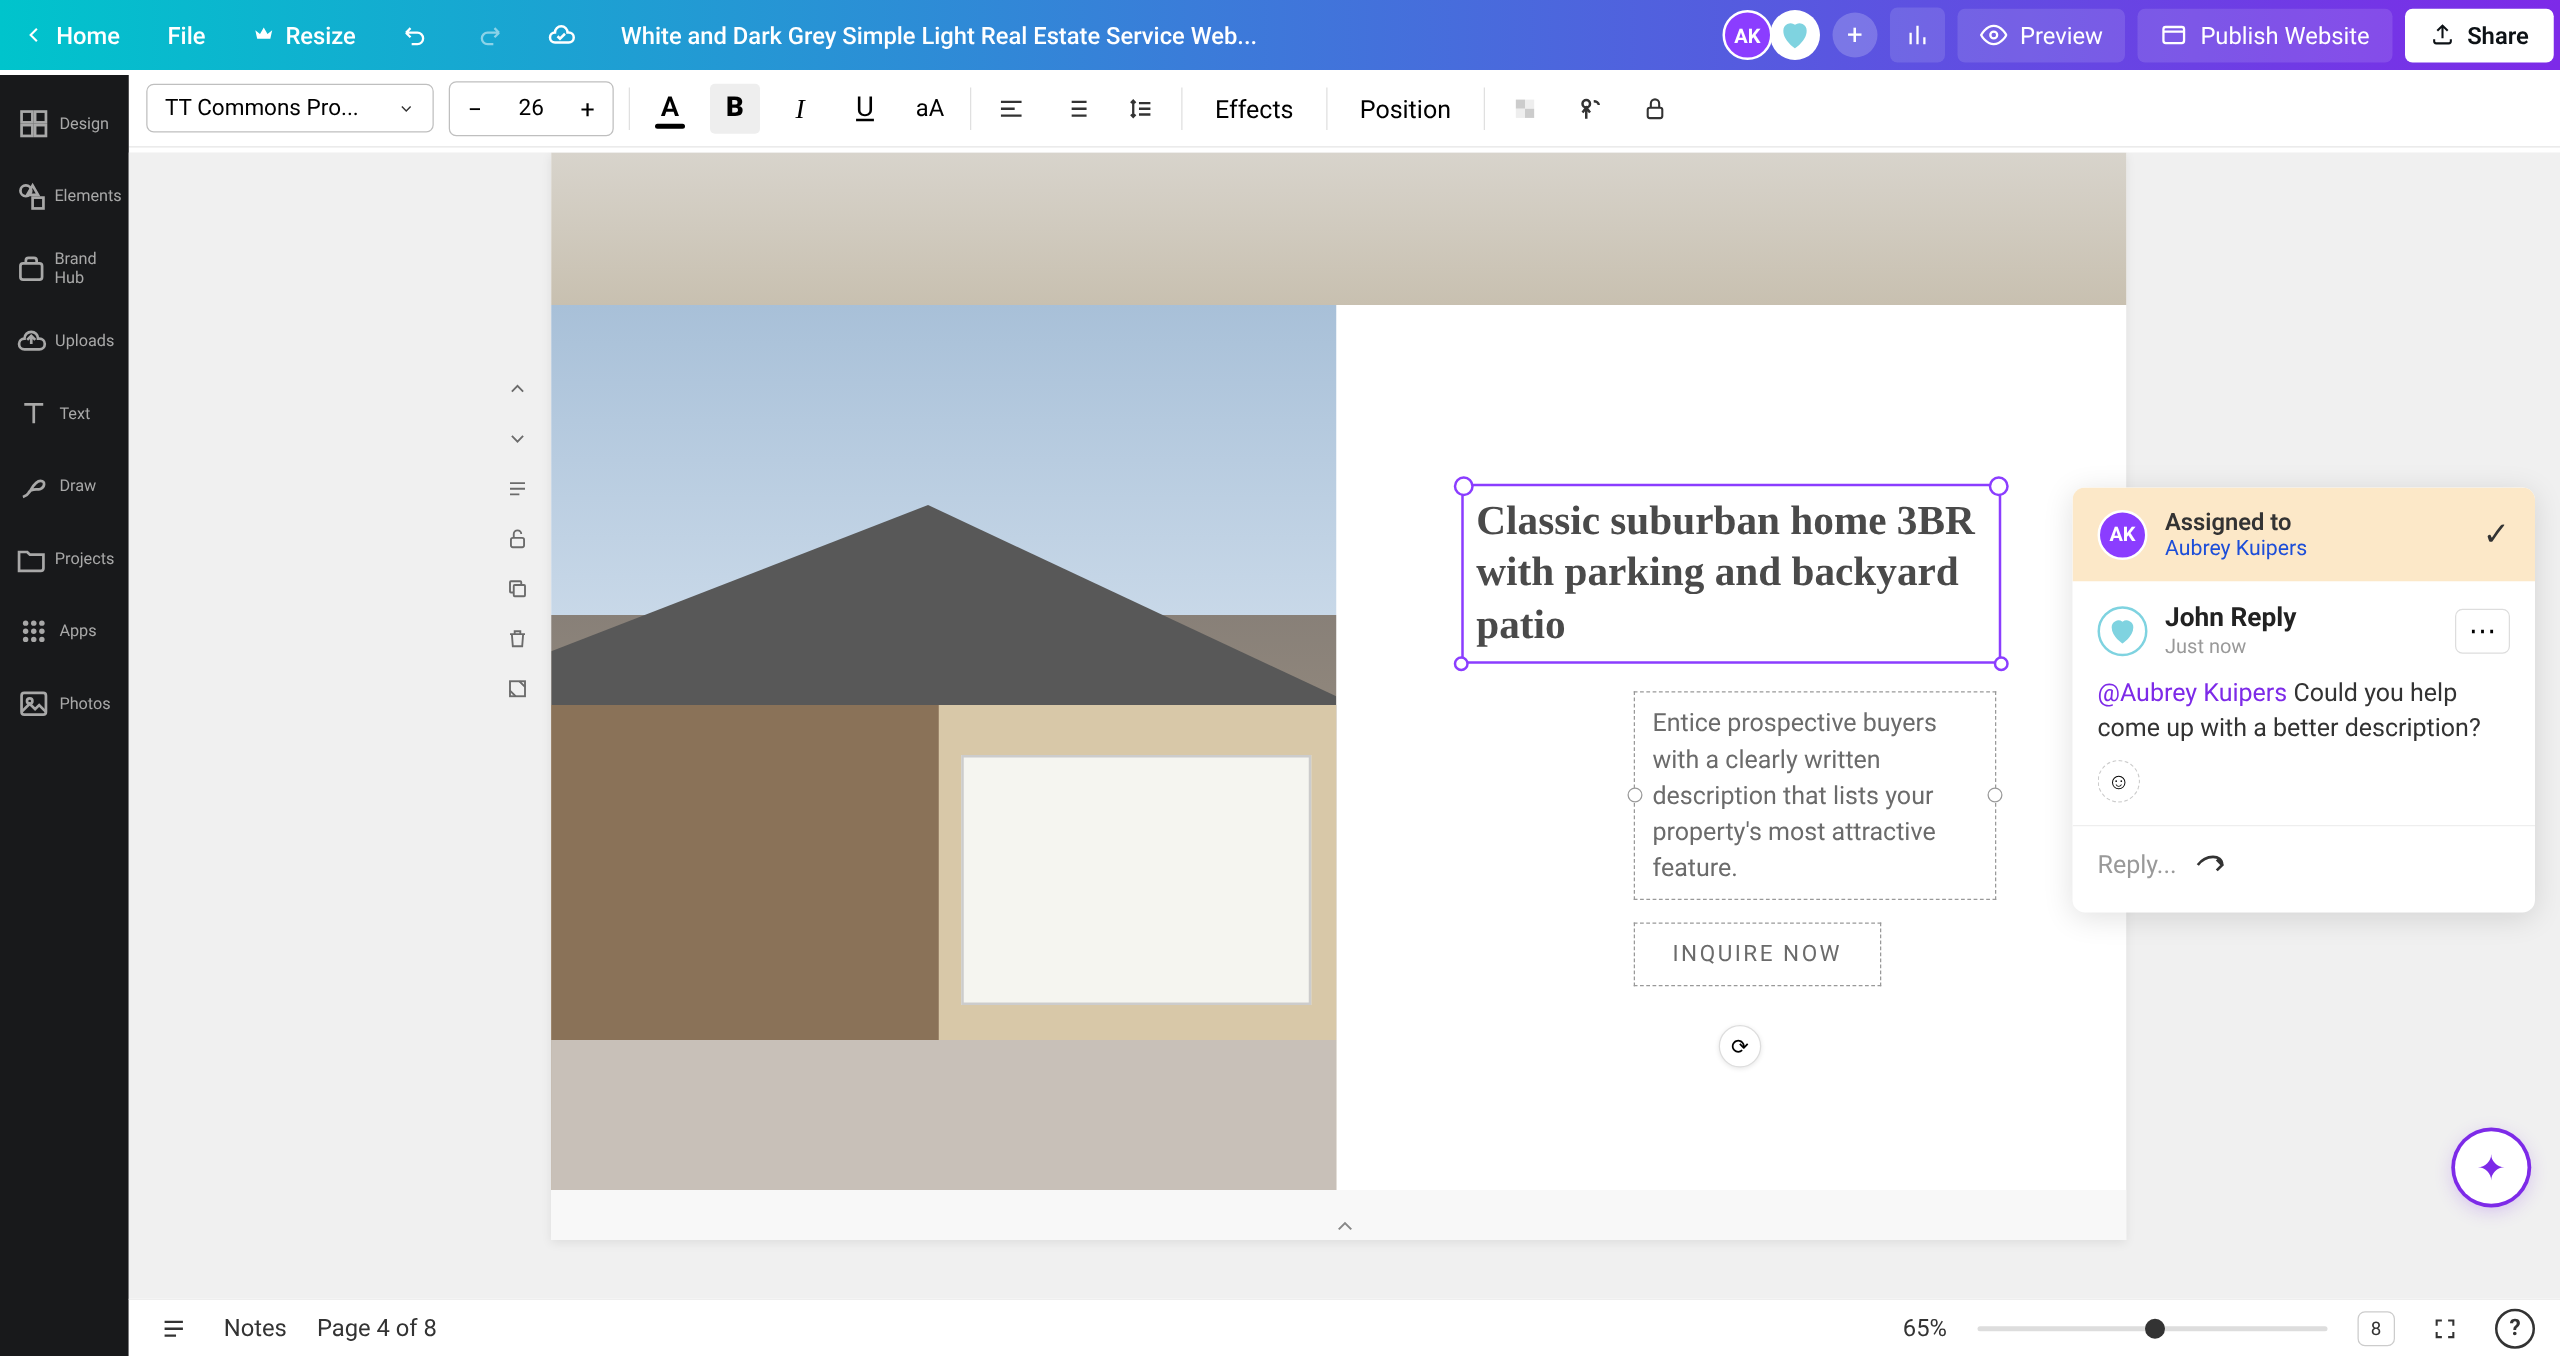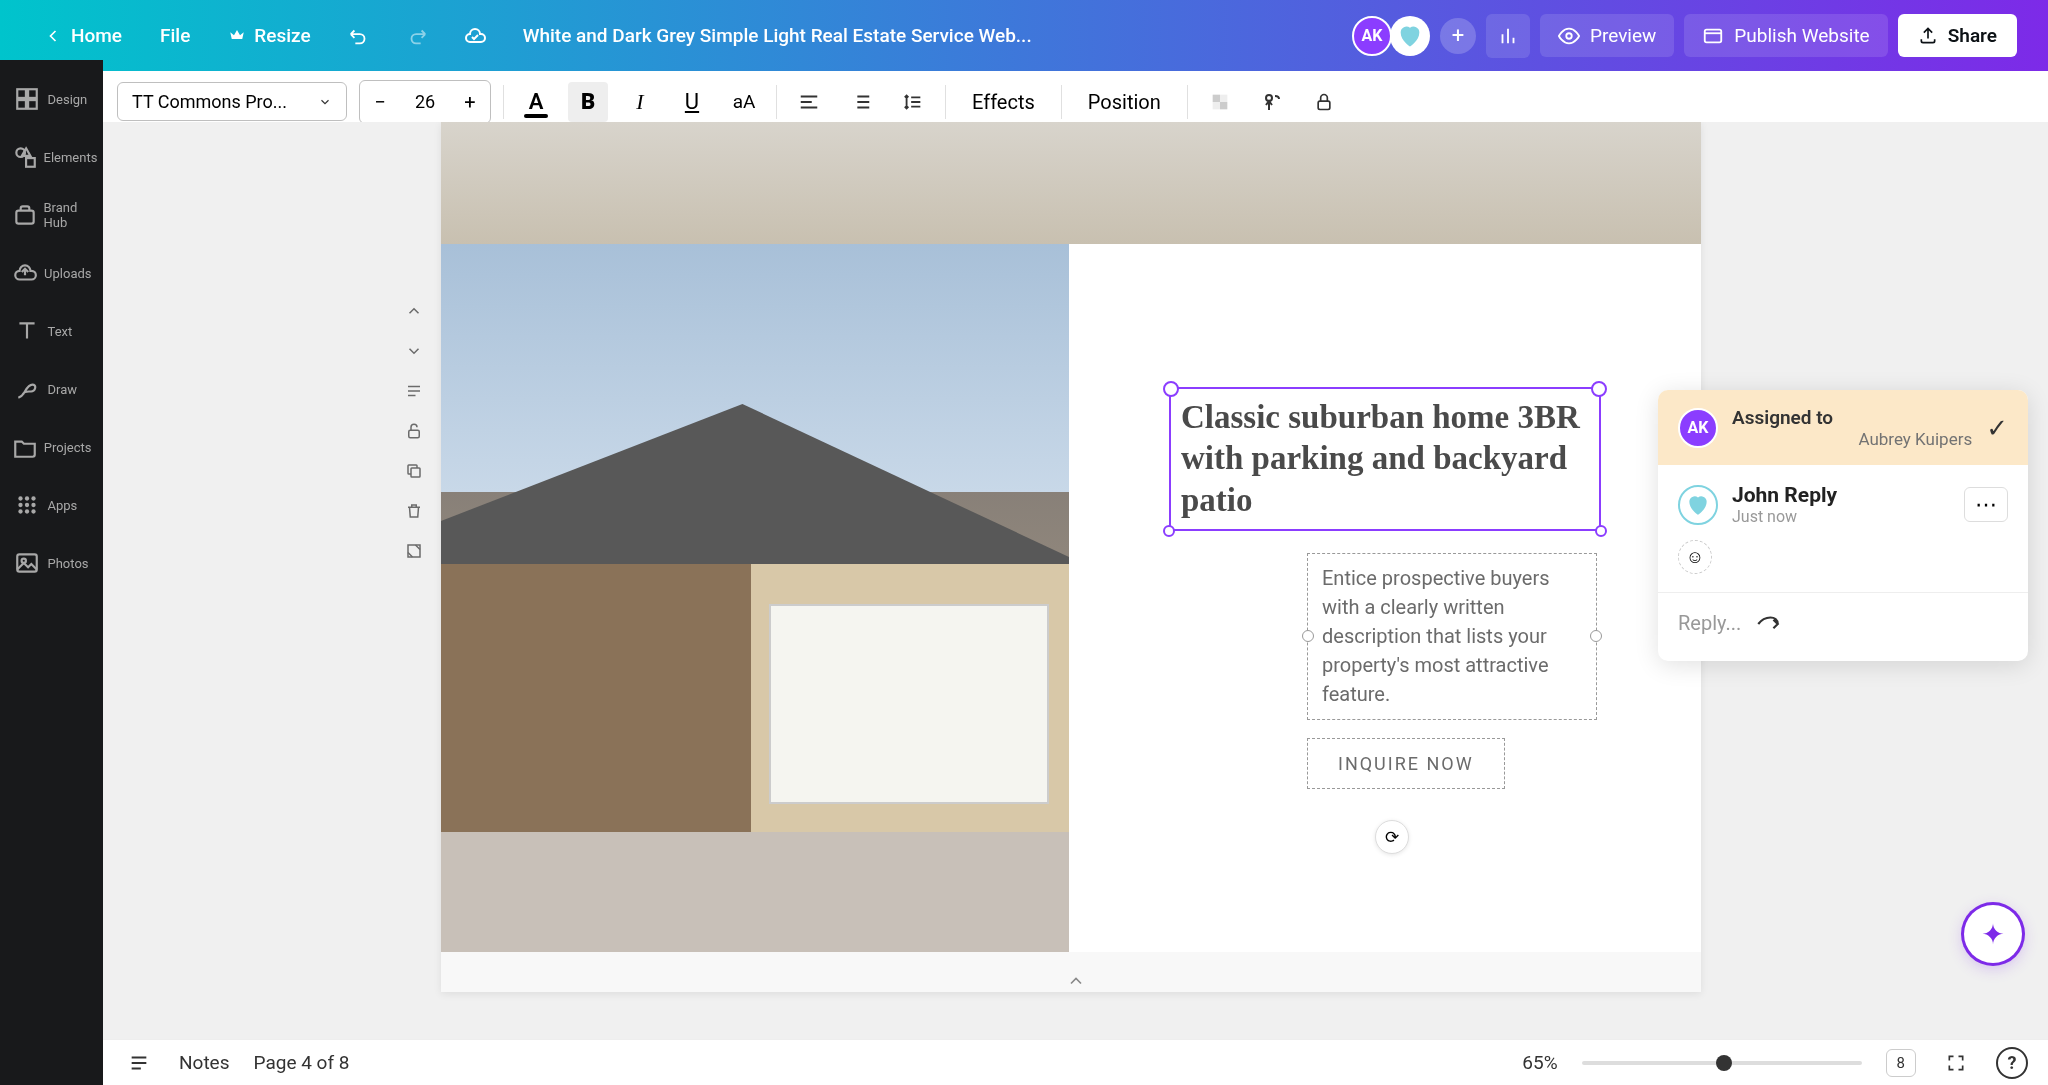--- a/index.html
+++ b/index.html
@@ -1,19 +1,19 @@
 <!DOCTYPE html>
 <html><head>
 <meta charset="utf-8">
 <style>
 * { margin:0; padding:0; box-sizing:border-box; font-family:-apple-system,BlinkMacSystemFont,"Segoe UI",Roboto,sans-serif; }
 body { width:2048px; height:1085px; overflow:hidden; background:#fff; }
 
 
-.topbar { height:71px; background:linear-gradient(90deg,#00c4cc 0%,#7d2ae8 100%); display:flex; align-items:center; padding:0 31px; gap:14px; color:#fff; }
+.topbar { height:56px; background:linear-gradient(90deg,#00c4cc 0%,#7d2ae8 100%); display:flex; align-items:center; padding:0 5px; gap:14px; color:#fff; }
 .topbar-btn { display:flex; align-items:center; gap:8px; padding:8px 12px; border-radius:6px; cursor:pointer; font-size:19px; font-weight:500; }
 .topbar-icon-btn { width:44px; height:44px; display:flex; align-items:center; justify-content:center; border-radius:6px; cursor:pointer; }
 .doc-title { flex:1; font-size:19px; font-weight:500; white-space:nowrap; overflow:hidden; text-overflow:ellipsis; margin:0 12px; }
 .topbar-right { display:flex; align-items:center; gap:10px; }
 .avatar { width:40px; height:40px; border-radius:50%; display:flex; align-items:center; justify-content:center; font-weight:700; font-size:16px; }
 .avatar.ak { background:#8b3dff; color:#fff; border:2px solid #fff; }
 .avatar.logo { background:#fff; position:relative; margin-left:-12px; }
 .avatar.logo svg { width:28px; height:28px; }
 .plus-circle { width:36px; height:36px; border-radius:50%; background:rgba(255,255,255,.2); display:flex; align-items:center; justify-content:center; font-size:22px; cursor:pointer; }
 .topbar-right-btn { background:rgba(255,255,255,.12); padding:10px 18px; border-radius:6px; display:flex; align-items:center; gap:10px; font-size:19px; cursor:pointer; }
@@ -66,21 +66,21 @@
 
 .page-tools { position:absolute; left:297px; top:175px; display:flex; flex-direction:column; gap:12px; }
 .page-tool { width:28px; height:28px; display:flex; align-items:center; justify-content:center; color:#6b6b6b; cursor:pointer; }
 
 
 .comment-panel { position:absolute; right:20px; top:268px; width:370px; background:#fff; border-radius:10px; box-shadow:0 4px 24px rgba(0,0,0,.12); overflow:hidden; }
 .assigned-bar { background:#fce8c8; padding:16px 20px; display:flex; align-items:center; gap:14px; }
 .assigned-bar .avatar { width:40px; height:40px; }
 .assigned-info { flex:1; }
 .assigned-label { font-size:19px; font-weight:600; color:#333; }
-.assigned-name { font-size:17px; color:#737373;text-align:right; }
+.assigned-name { font-size:17px; color:#1d4ed8; }
 .check-btn { font-size:26px; color:#333; cursor:pointer; }
 .comment-body { padding:18px 20px; border-bottom:1px solid #eee; }
 .comment-header { display:flex; align-items:center; gap:14px; margin-bottom:14px; }
 .comment-avatar { width:40px; height:40px; border-radius:50%; background:#fff; border:2px solid #7fd3e0; display:flex; align-items:center; justify-content:center; }
 .comment-name { font-size:21px; font-weight:700; color:#222; }
 .comment-time { font-size:16px; color:#999; }
 .comment-menu { margin-left:auto; border:1px solid #ddd; border-radius:6px; padding:4px 10px; font-size:22px; cursor:pointer; }
 .comment-text { font-size:20px; color:#333; line-height:1.4; }
 .mention { color:#7d2ae8; }
 .reaction-btn { width:34px; height:34px; border:1px dashed #ccc; border-radius:50%; display:flex; align-items:center; justify-content:center; margin-top:12px; cursor:pointer; font-size:18px; }
@@ -416,20 +416,23 @@
           <svg width="26" height="26" viewBox="0 0 24 24">
               <path fill="#7fd3e0" d="M12 21s-8-5-8-12a5 5 0 018-4 5 5 0 018 4c0 7-8 12-8 12z"></path>
             </svg>
         </div>
         <div>
           <div class="comment-name">John Reply</div>
           <div class="comment-time">Just now</div>
         </div>
         <div class="comment-menu">⋯</div>
       </div>
+      <div class="comment-text">
+        <span class="mention">@Aubrey Kuipers</span><span> Could you help come up with a better description?</span>
+      </div>
       <div class="reaction-btn">☺</div>
     </div>
     <div class="reply-area">
       <div class="reply-input">Reply...</div>
       <div class="reply-send">
         <svg width="26" height="26" viewBox="0 0 24 24" fill="none" stroke="#333" stroke-width="2">
             <path d="M3 12c6-8 18-8 18 0M17 8l4 4-4 4"></path>
           </svg>
       </div>
     </div>

